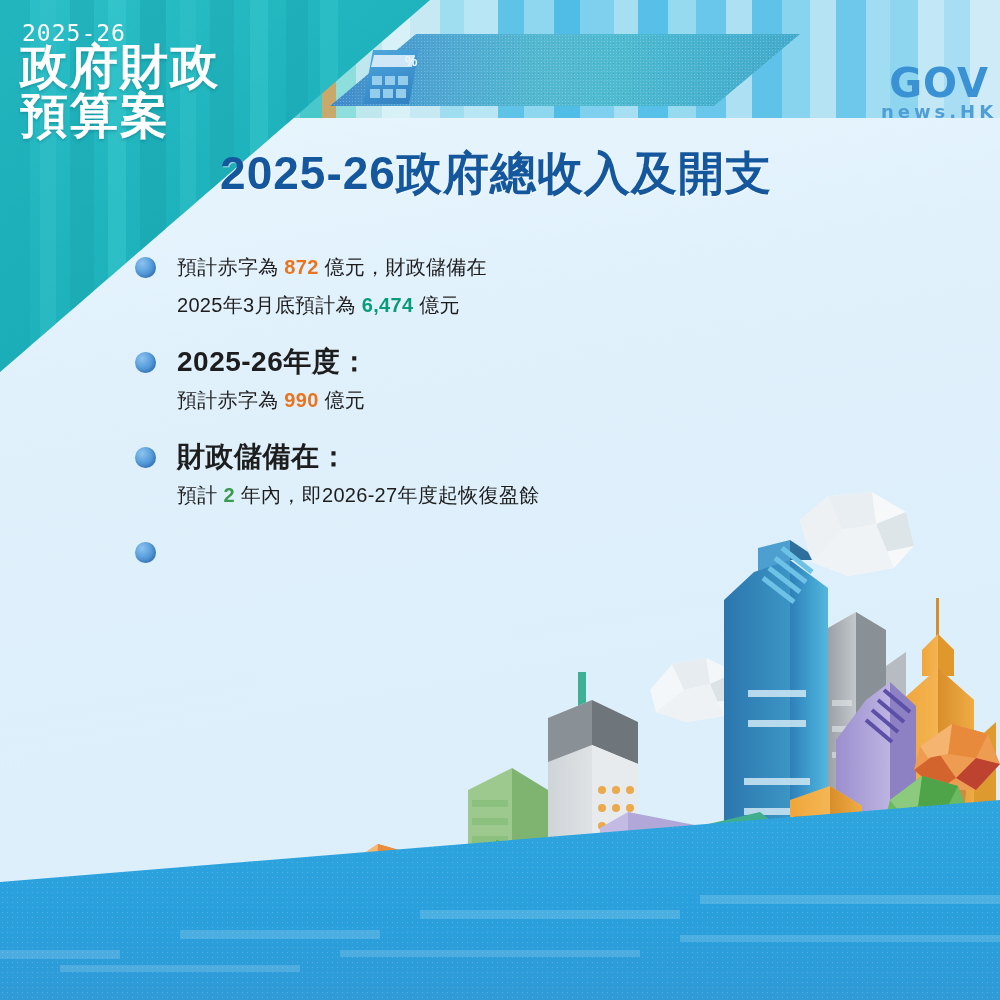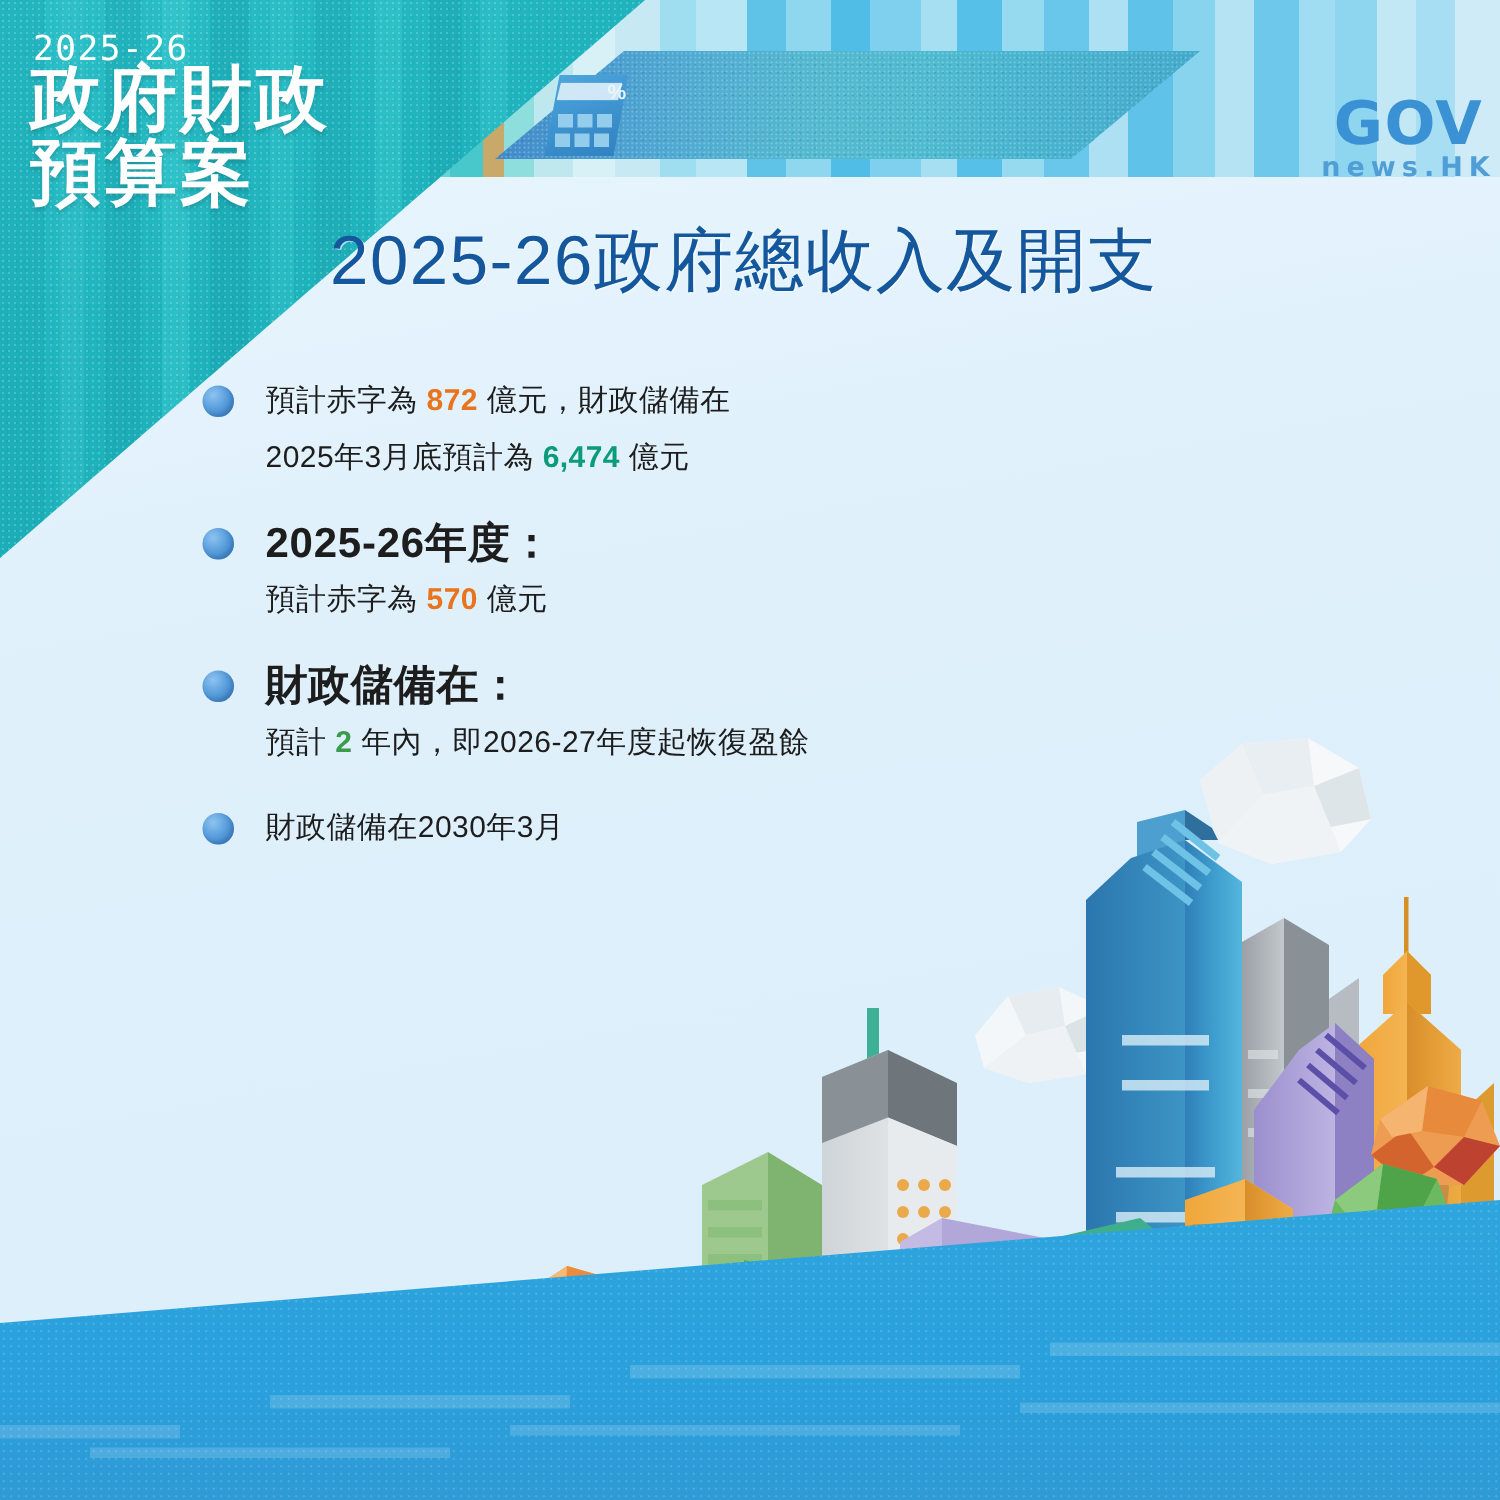--- a/index.html
+++ b/index.html
@@ -62,21 +62,21 @@
 
   
   .logo{position:absolute;right:16px;top:36px;width:132px;text-align:center;}
   .logo .gov{font-size:40px;font-weight:bold;color:#3a92d4;letter-spacing:1px;
     font-family:"DejaVu Sans",sans-serif;line-height:38px;margin-top:28px;}
   .logo .news{font-size:18px;font-weight:bold;color:#4f9fd6;letter-spacing:4px;
     font-family:"DejaVu Sans",sans-serif;line-height:20px;}
 
   
   .headline{position:absolute;left:0;top:143px;width:992px;text-align:center;
-    font-size:46px;font-weight:normal;color:#14579c;letter-spacing:1px;
+    font-size:46px;font-weight:bold;color:#14579c;letter-spacing:1px;
     text-shadow:1px 1px 0 rgba(255,255,255,.6);}
 
   
   .list{position:absolute;left:135px;top:248px;width:620px;}
   .row{position:relative;margin-bottom:19px;}
   .dot{position:absolute;left:0;top:9px;width:21px;height:21px;border-radius:50%;
     background:radial-gradient(circle at 34% 30%,#8dc3ef 0%,#5a9fdd 45%,#3f81c6 100%);
     box-shadow:inset -2px -2px 3px rgba(30,80,140,.35);}
   .rowtxt{margin-left:42px;}
   .lead{font-size:28px;font-weight:bold;color:#1d1d1d;line-height:38px;letter-spacing:.5px;}
@@ -495,31 +495,30 @@
         <div class="dot"></div>
         <div class="rowtxt">
           <div class="body"><span>預計赤字為 </span><span class="hl-orange">872</span><span> 億元，財政儲備在</span></div>
           <div class="body"><span>2025年3月底預計為 </span><span class="hl-green">6,474</span><span> 億元</span></div>
         </div>
       </div>
       <div class="row">
         <div class="dot"></div>
         <div class="rowtxt">
           <div class="lead">2025-26年度：</div>
-          <div class="body"><span>預計赤字為 </span><span class="hl-orange">570</span><span> 億元</span></div>
+          <div class="body"><span>預計赤字為 </span><span class="hl-orange">990</span><span> 億元</span></div>
         </div>
       </div>
       <div class="row">
         <div class="dot"></div>
         <div class="rowtxt">
           <div class="lead">財政儲備在：</div>
           <div class="body"><span>預計 </span><span class="hl-lgreen">2</span><span> 年內，即2026-27年度起恢復盈餘</span></div>
         </div>
       </div>
       <div class="row">
         <div class="dot"></div>
         <div class="rowtxt">
-          <div class="body"><span>財政儲備在2030年3月</span></div>
         </div>
       </div>
     </div>
 
 </div>
 
 </body></html>

